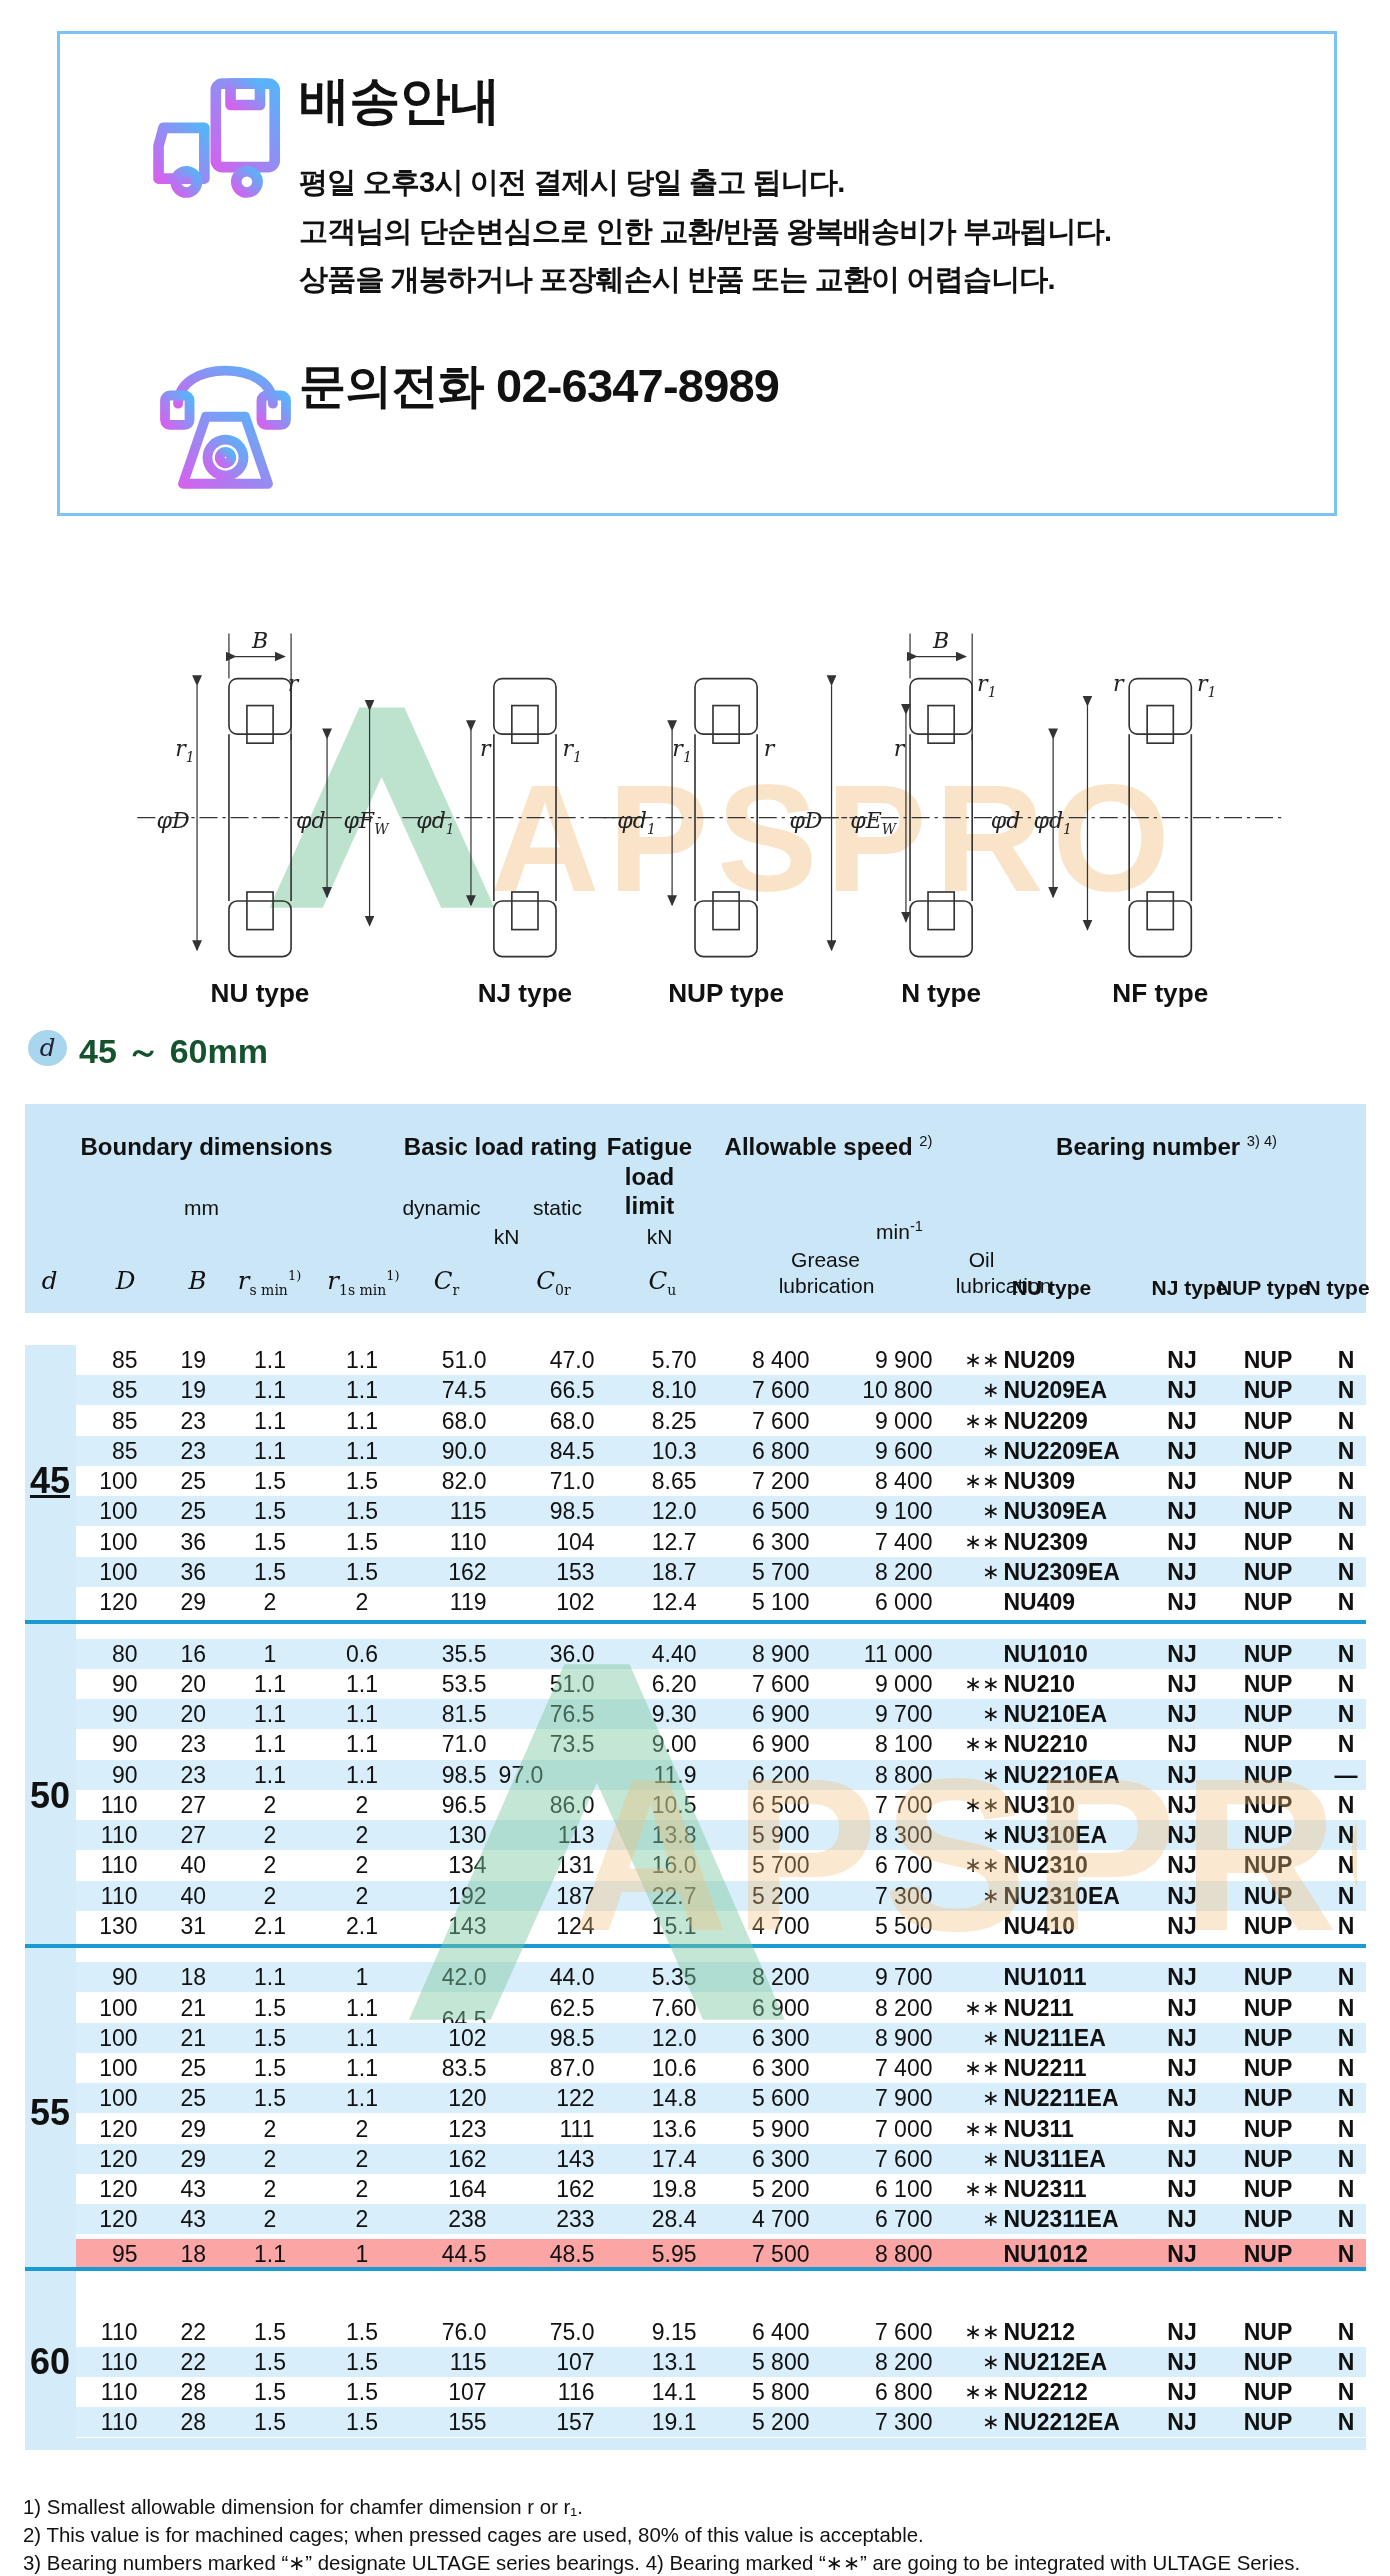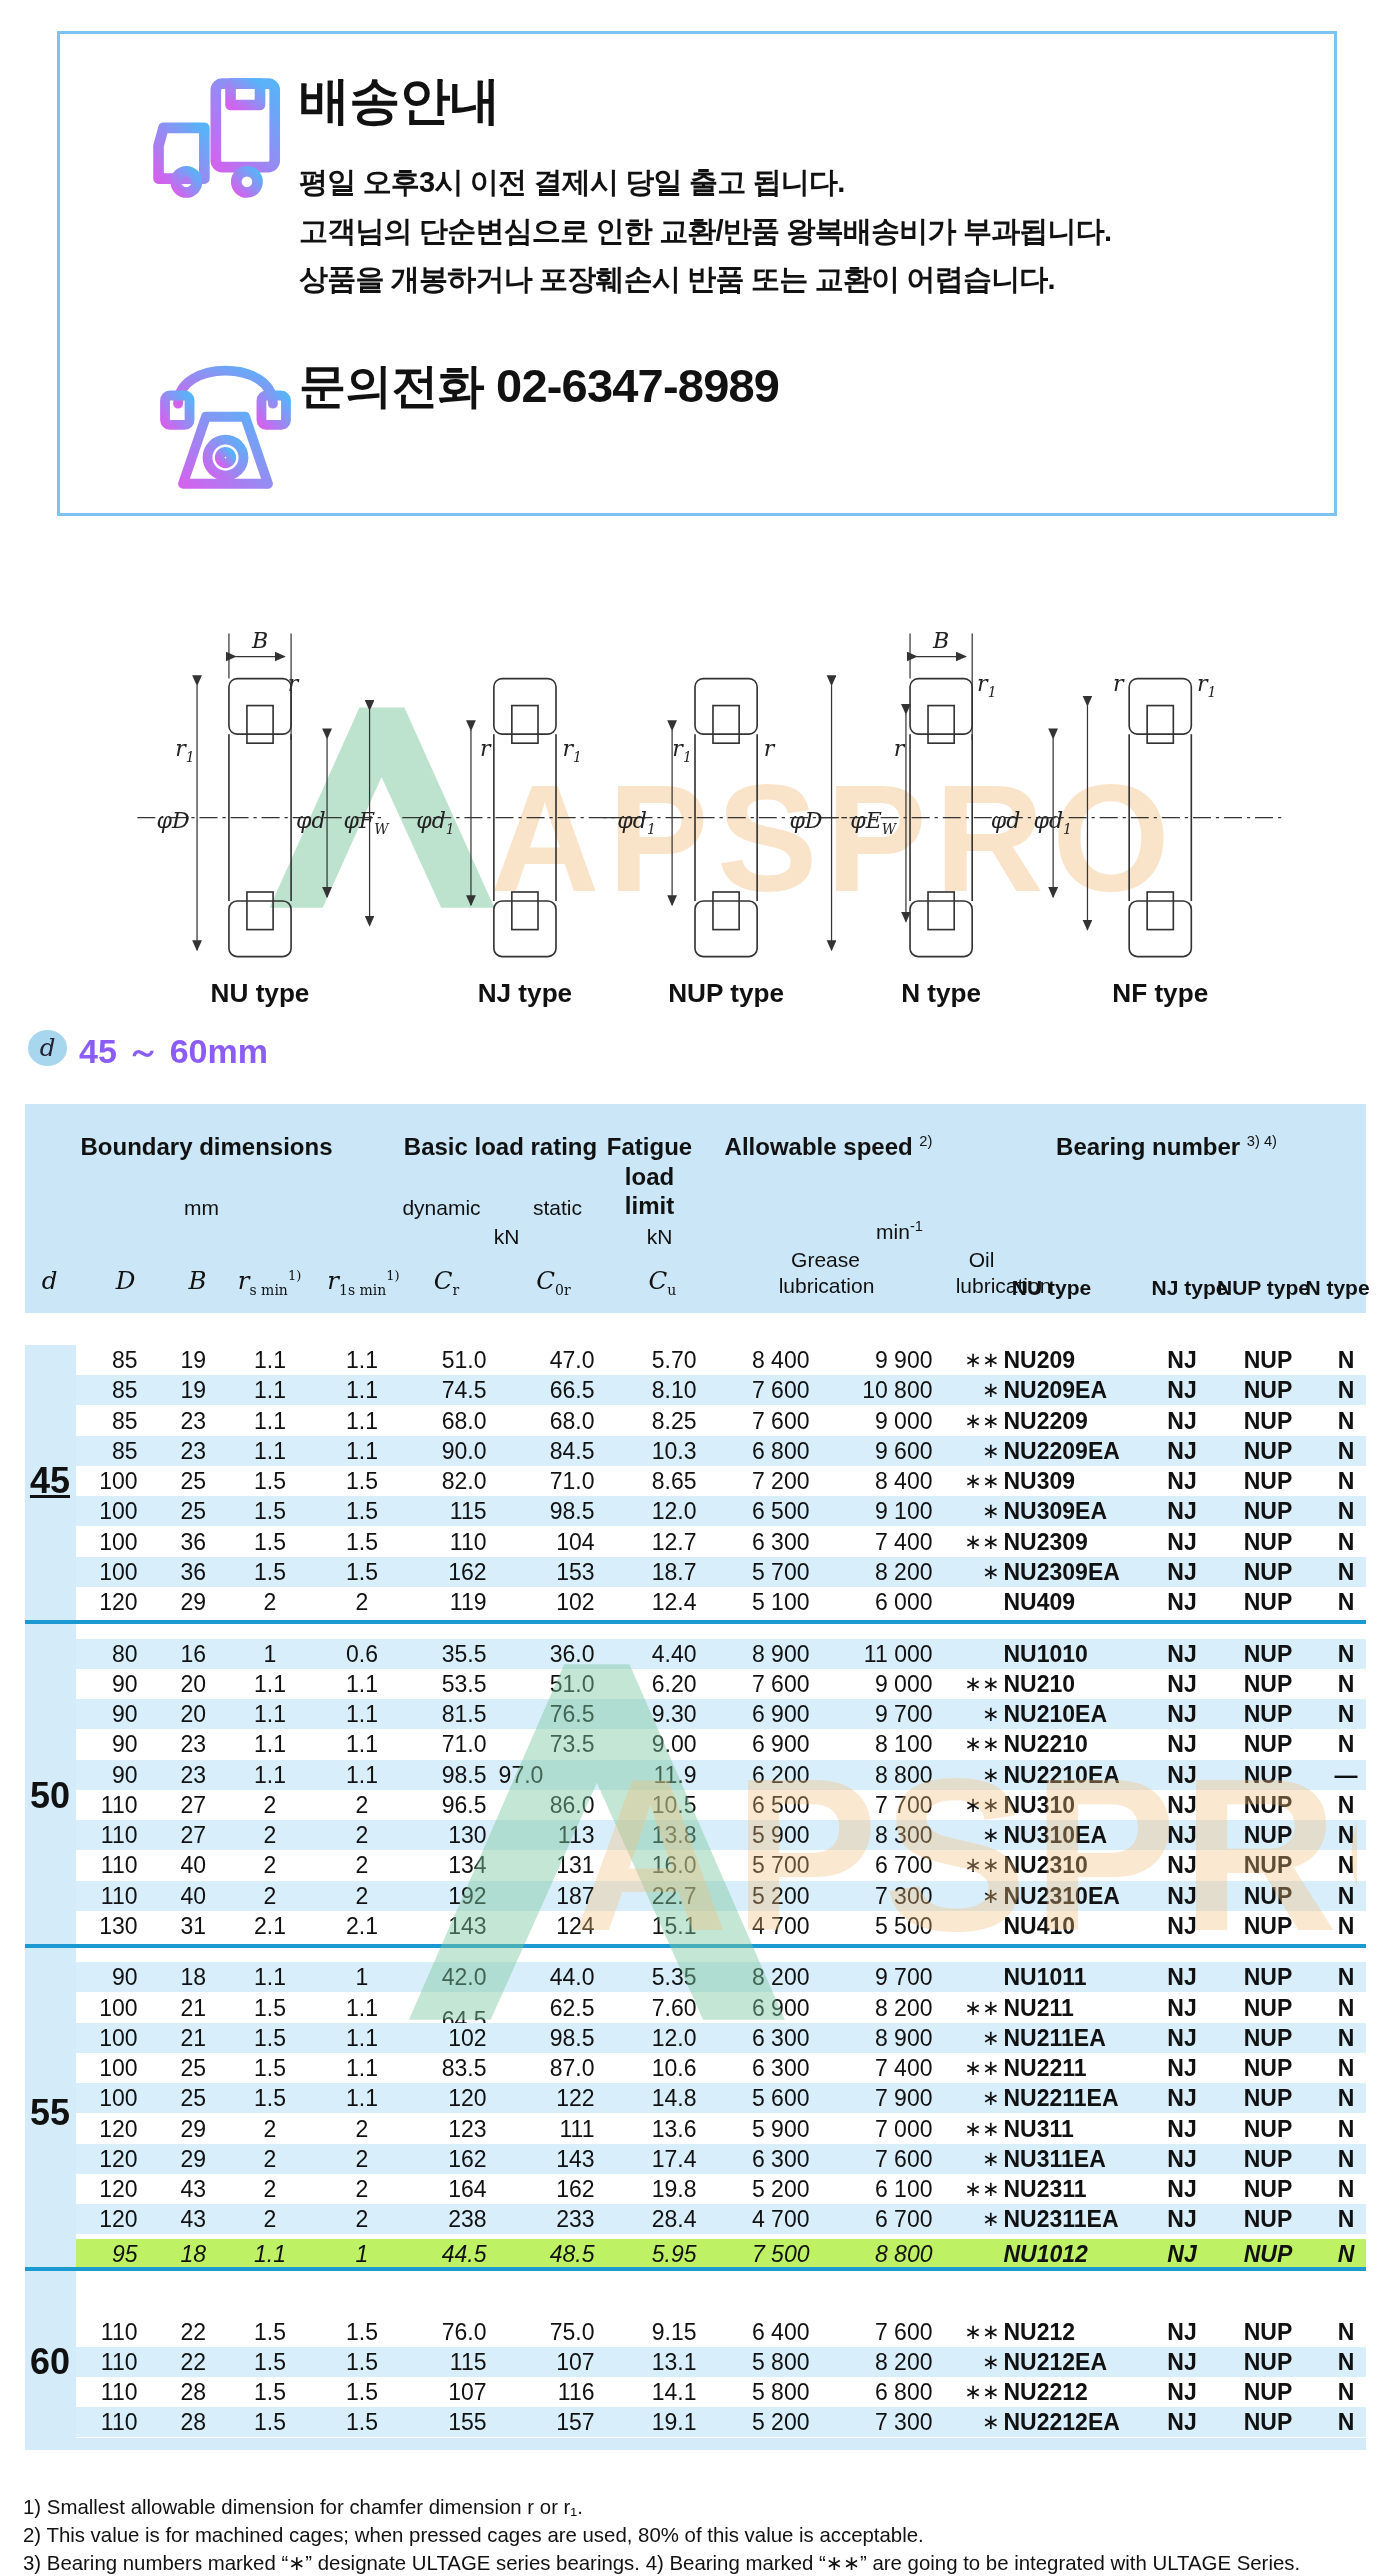--- a/index.html
+++ b/index.html
@@ -10,21 +10,21 @@
   #banner{position:absolute;left:57px;top:31px;width:1274px;height:479px;
           border:3.3px solid #7cc3f3;background:#fff;}
   .bn-title{position:absolute;left:239px;top:33px;font-size:51px;font-weight:bold;letter-spacing:-0.8px;}
   .bn-line{position:absolute;left:239px;font-size:29px;font-weight:bold;letter-spacing:-0.8px;}
   .bn-phone{position:absolute;left:239px;top:321px;font-size:47px;font-weight:bold;letter-spacing:-0.8px;}
   .bn-hours{position:absolute;left:239px;top:415px;font-size:29px;font-weight:bold;letter-spacing:-0.8px;}
   
   #sec-badge{position:absolute;left:28px;top:1030px;width:39px;height:36px;border-radius:50%;
              background:#a9d6ef;text-align:center;line-height:36px;
              font-family:"DejaVu Serif",serif;font-style:italic;font-size:24.5px;color:#223;}
-  #sec-title{position:absolute;left:79px;top:1029px;font-size:34px;font-weight:600;color:#8b5cf6;}
+  #sec-title{position:absolute;left:79px;top:1029px;font-size:34px;font-weight:600;color:#14532d;}
   
   #thead{position:absolute;left:24.5px;top:1104px;width:1341px;height:209px;background:#cbe7f7;}
   .hc{position:absolute;transform:translateX(-50%);white-space:nowrap;font-size:21px;color:#111;}
   .hb{font-weight:bold;font-size:24px;}
   .hc sup{font-size:14.7px;font-weight:normal;}
   .sym{font-family:"DejaVu Serif",serif;font-style:italic;font-size:24.5px;}
   .sym sub{font-style:normal;font-size:14px;}
   .sym sup{font-style:normal;font-size:13px;}
   .htype{font-weight:bold;font-size:21px;}
   
@@ -704,21 +704,21 @@
       <div class="cell" style="left: 474px; width: 147px; text-align: right;">16.9</div>
       <div class="cell" style="left: 587px; width: 147px; text-align: right;">4 300</div>
       <div class="cell" style="left: 710px; width: 147px; text-align: right;">5 000</div>
       <div class="cell" style="left: 850px; width: 74px; text-align: right; font-size: 21px;"></div>
       <div class="cell" style="left: 928px; font-weight: bold;">NU411</div>
       <div class="cell" style="left: 1041px; width: 131px; text-align: center; font-weight: bold;">NJ</div>
       <div class="cell" style="left: 1127px; width: 131px; text-align: center; font-weight: bold;">NUP</div>
       <div class="cell" style="left: 1205px; width: 131px; text-align: center; font-weight: bold;">N</div>
     </div>
     <div class="g-label" style="top: 747px;">55</div>
-    <div class="row" style="top: 894px; background: #bef264; font-style: italic;">
+    <div class="row" style="top: 894px; background: #fca5a5;">
       <div class="cell" style="left: -85px; width: 147px; text-align: right;">95</div>
       <div class="cell" style="left: -16.4px; width: 147px; text-align: right;">18</div>
       <div class="cell" style="left: 129px; width: 131px; text-align: center;">1.1</div>
       <div class="cell" style="left: 221px; width: 131px; text-align: center;">1</div>
       <div class="cell" style="left: 264px; width: 147px; text-align: right;">44.5</div>
       <div class="cell" style="left: 372px; width: 147px; text-align: right;">48.5</div>
       <div class="cell" style="left: 474px; width: 147px; text-align: right;">5.95</div>
       <div class="cell" style="left: 587px; width: 147px; text-align: right;">7 500</div>
       <div class="cell" style="left: 710px; width: 147px; text-align: right;">8 800</div>
       <div class="cell" style="left: 850px; width: 74px; text-align: right; font-size: 21px;"></div>

